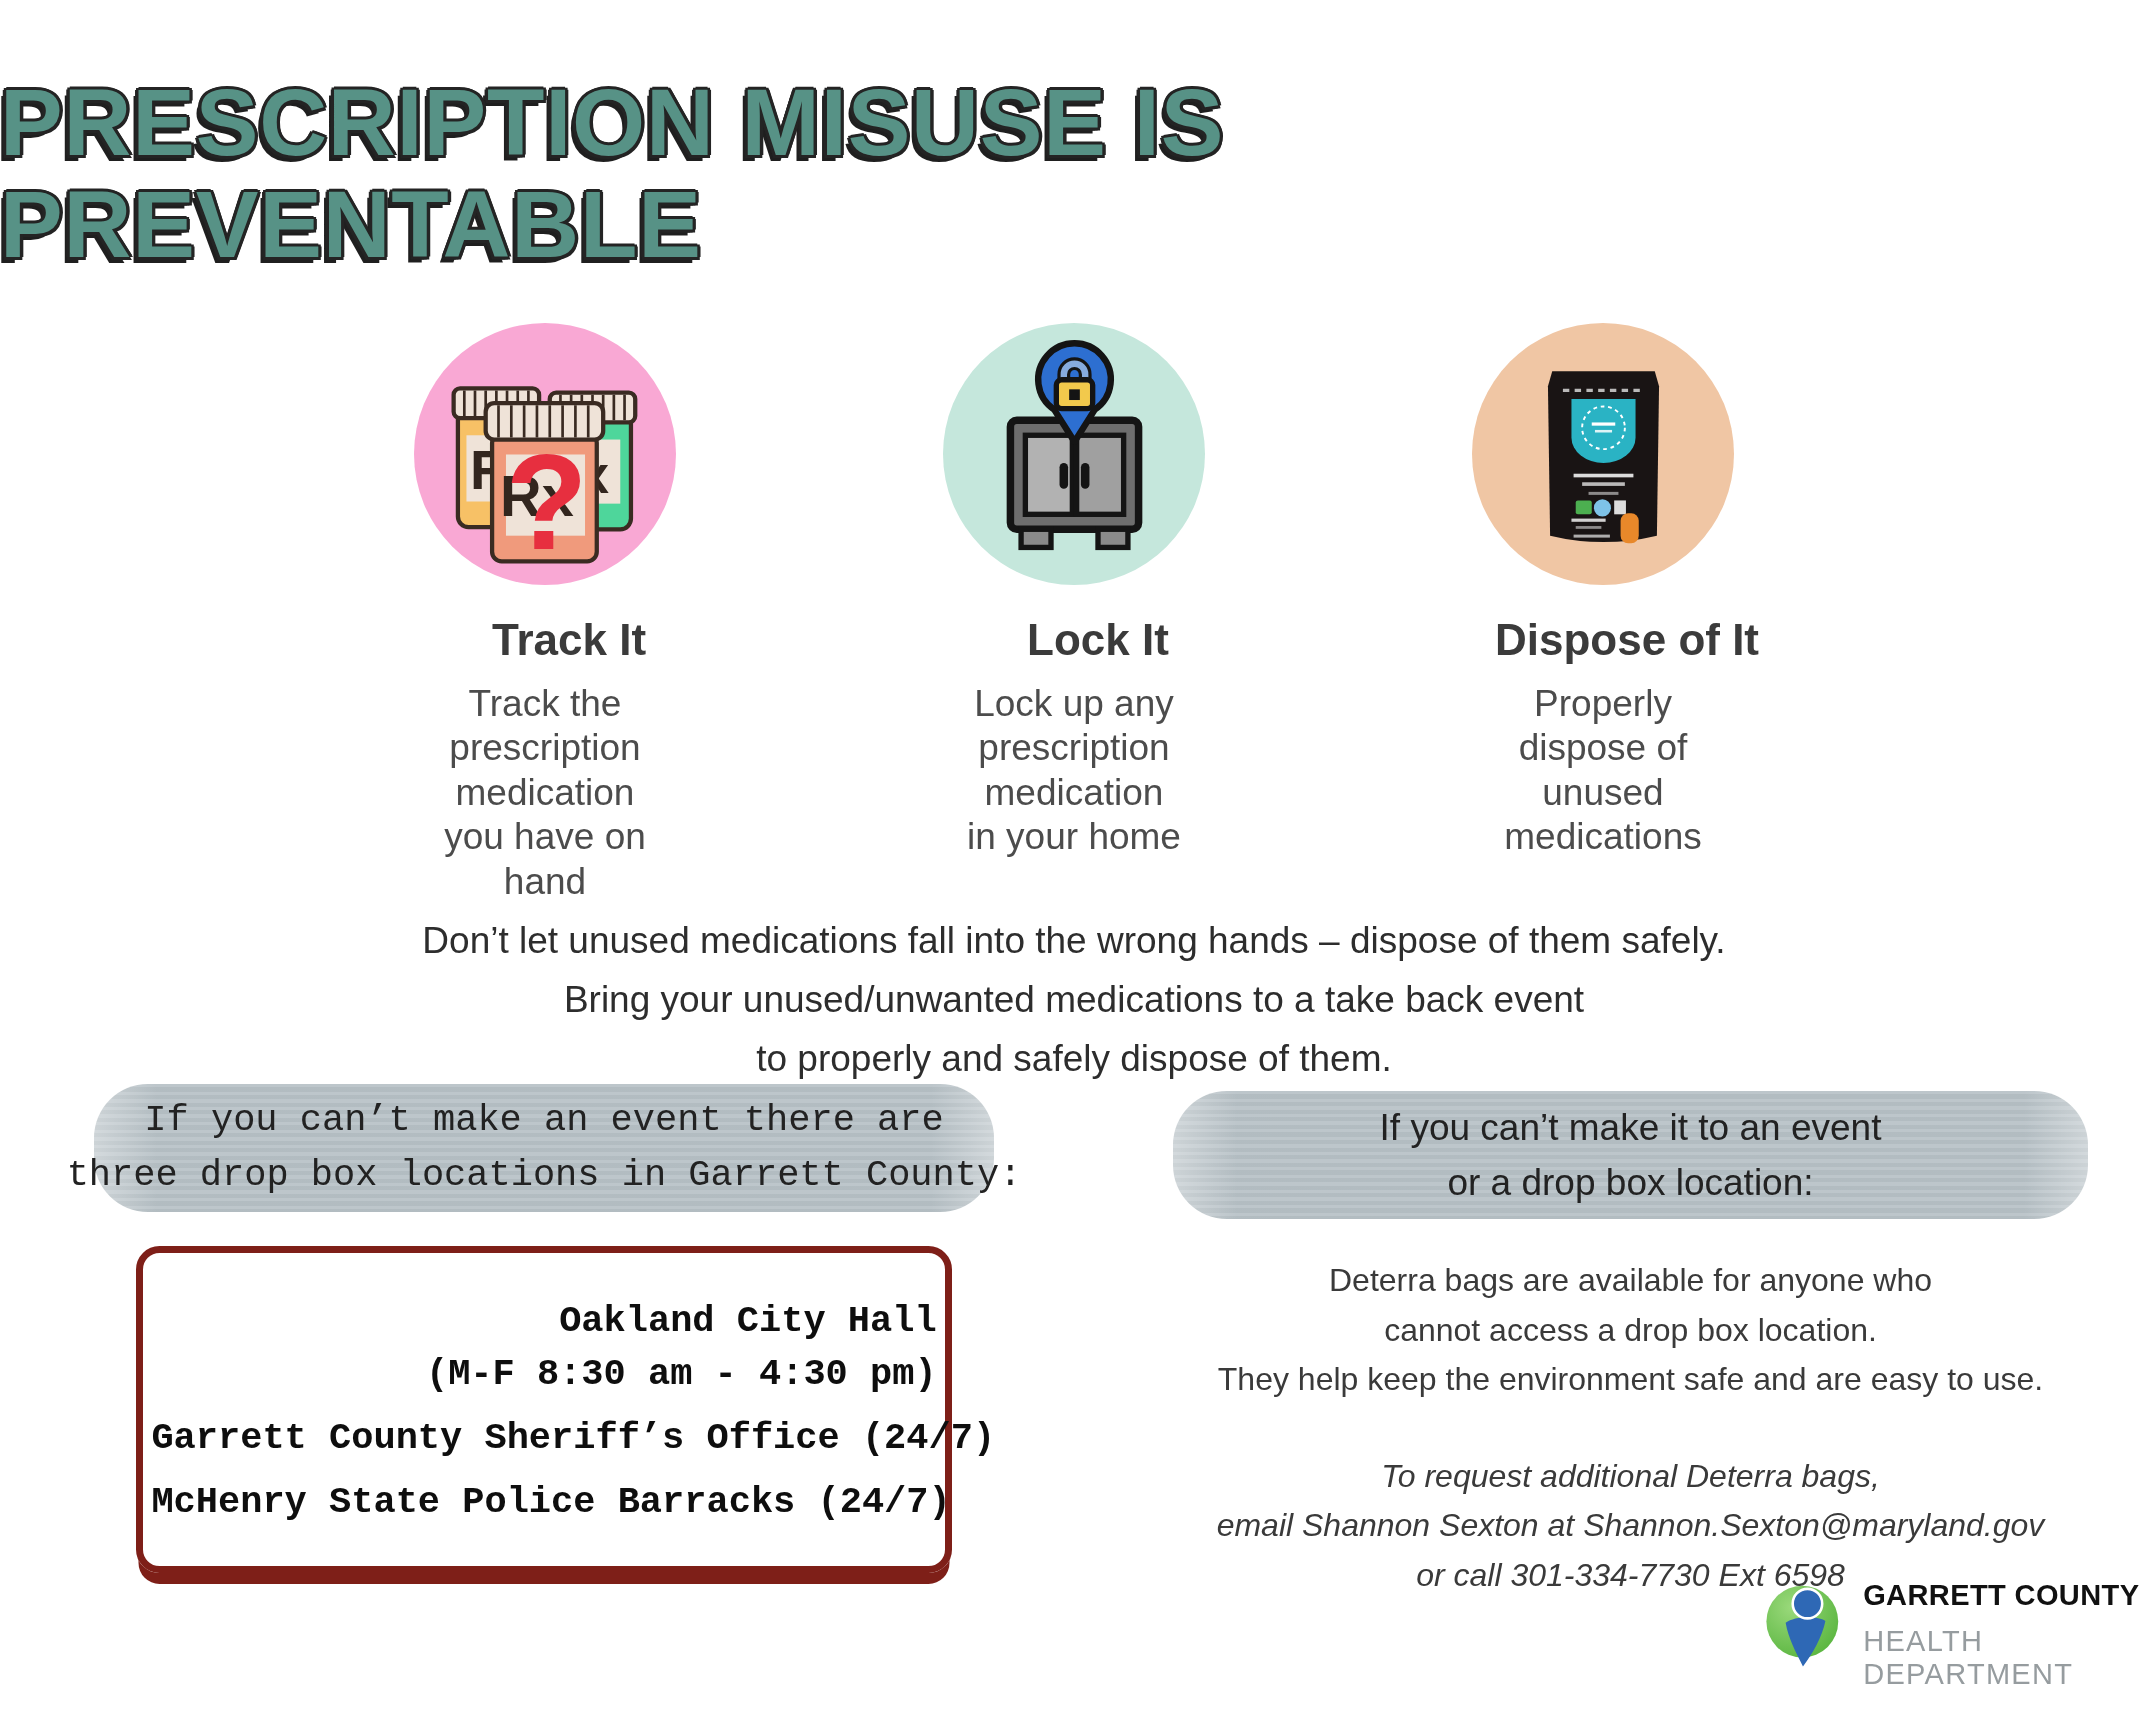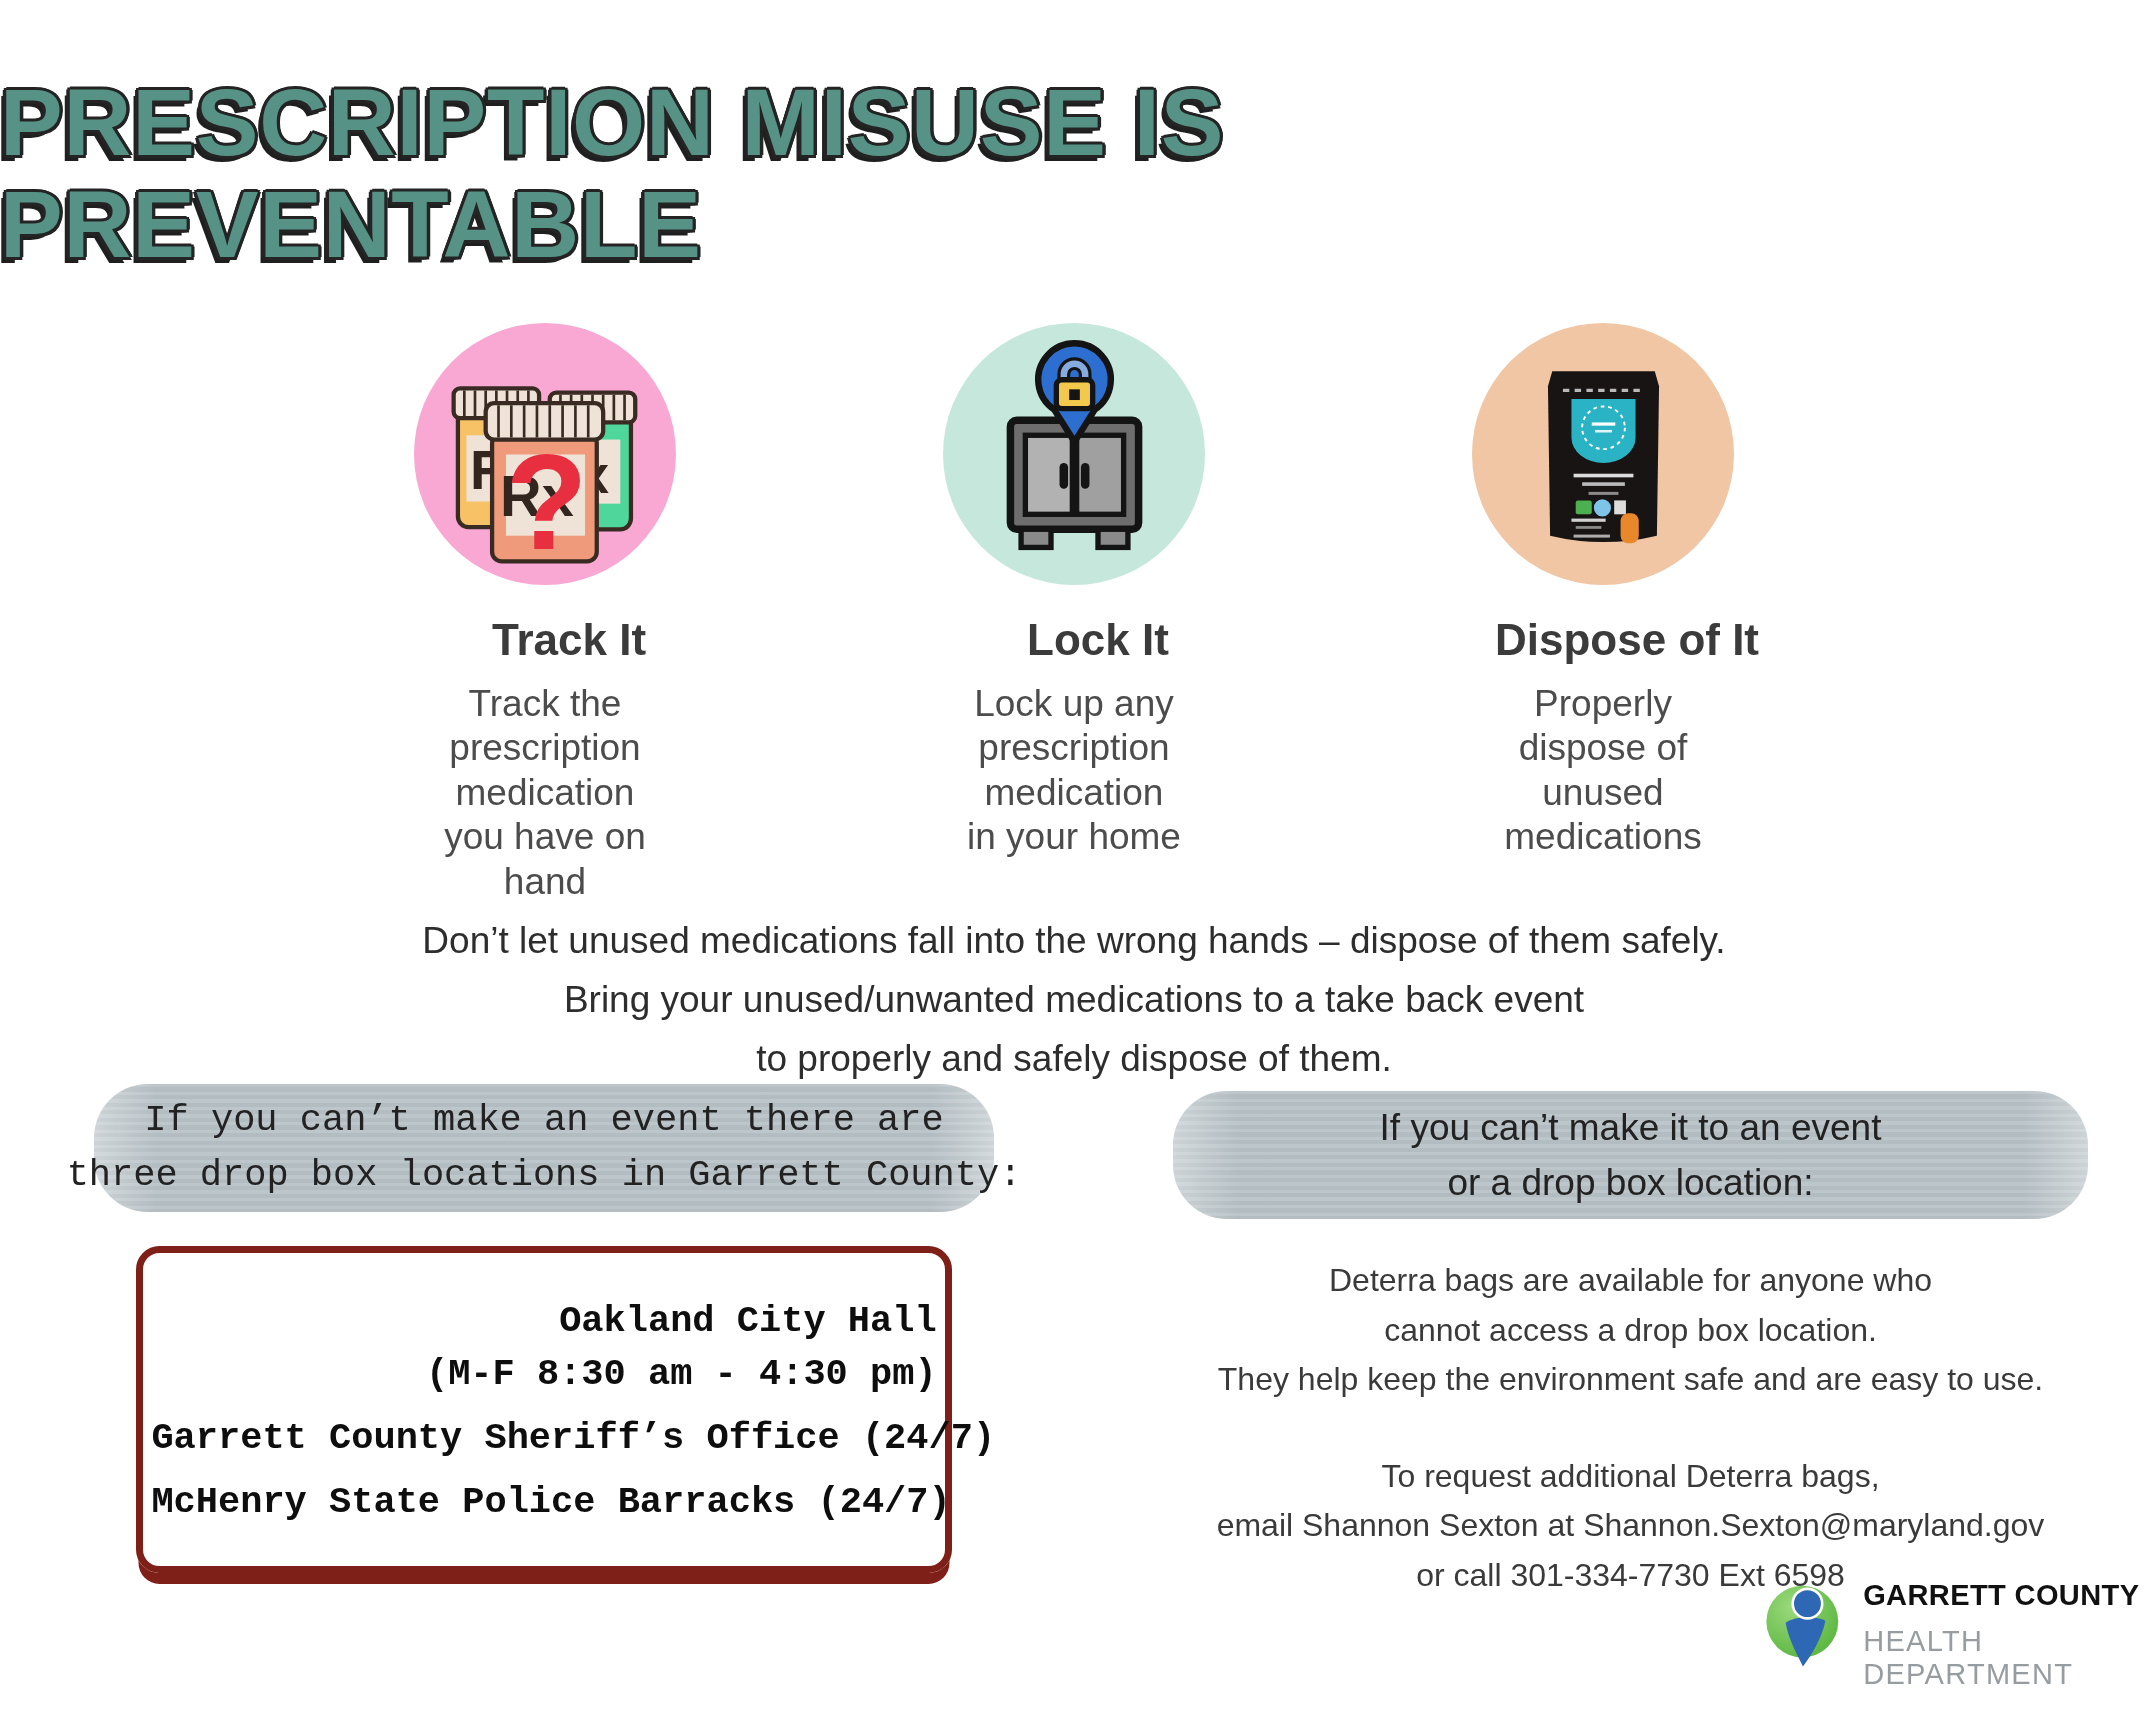--- a/index.html
+++ b/index.html
@@ -46,21 +46,21 @@
   .red-box{
     box-sizing:border-box;width:816px;margin:34px auto 0;
     border:7.6px solid #7e1f18;border-radius:23.5px;
     box-shadow:0 13.4px 0 -2.5px #7e1f18;
     padding:42px 8.4px 37px;text-align:right;
     font-size:37px;font-weight:700;line-height:1.42;color:#0e0e0e;
   }
   .location{white-space:pre;}
   .location + .location{margin-top:11.7px;}
   .para{margin-top:37px;text-align:center;font-size:32px;line-height:1.55;color:#3a3a3a;white-space:pre;}
-  .para-2{margin-top:47px;}
+  .para-2{margin-top:47px;font-style:italic;}
   
   .funding{position:absolute;left:46px;top:1628px;font-size:32px;color:#1f1f1f;}
   .logo{position:absolute;left:1760px;top:1571px;display:flex;align-items:flex-start;gap:13.4px;}
   .logo-text{margin-top:8.4px;}
   .logo-l1{font-size:29px;font-weight:700;color:#111;letter-spacing:0.4px;}
   .logo-l2{font-size:29px;color:#969c9f;letter-spacing:1.3px;margin-top:13px;}
 </style>
 </head>
 <body>
 

